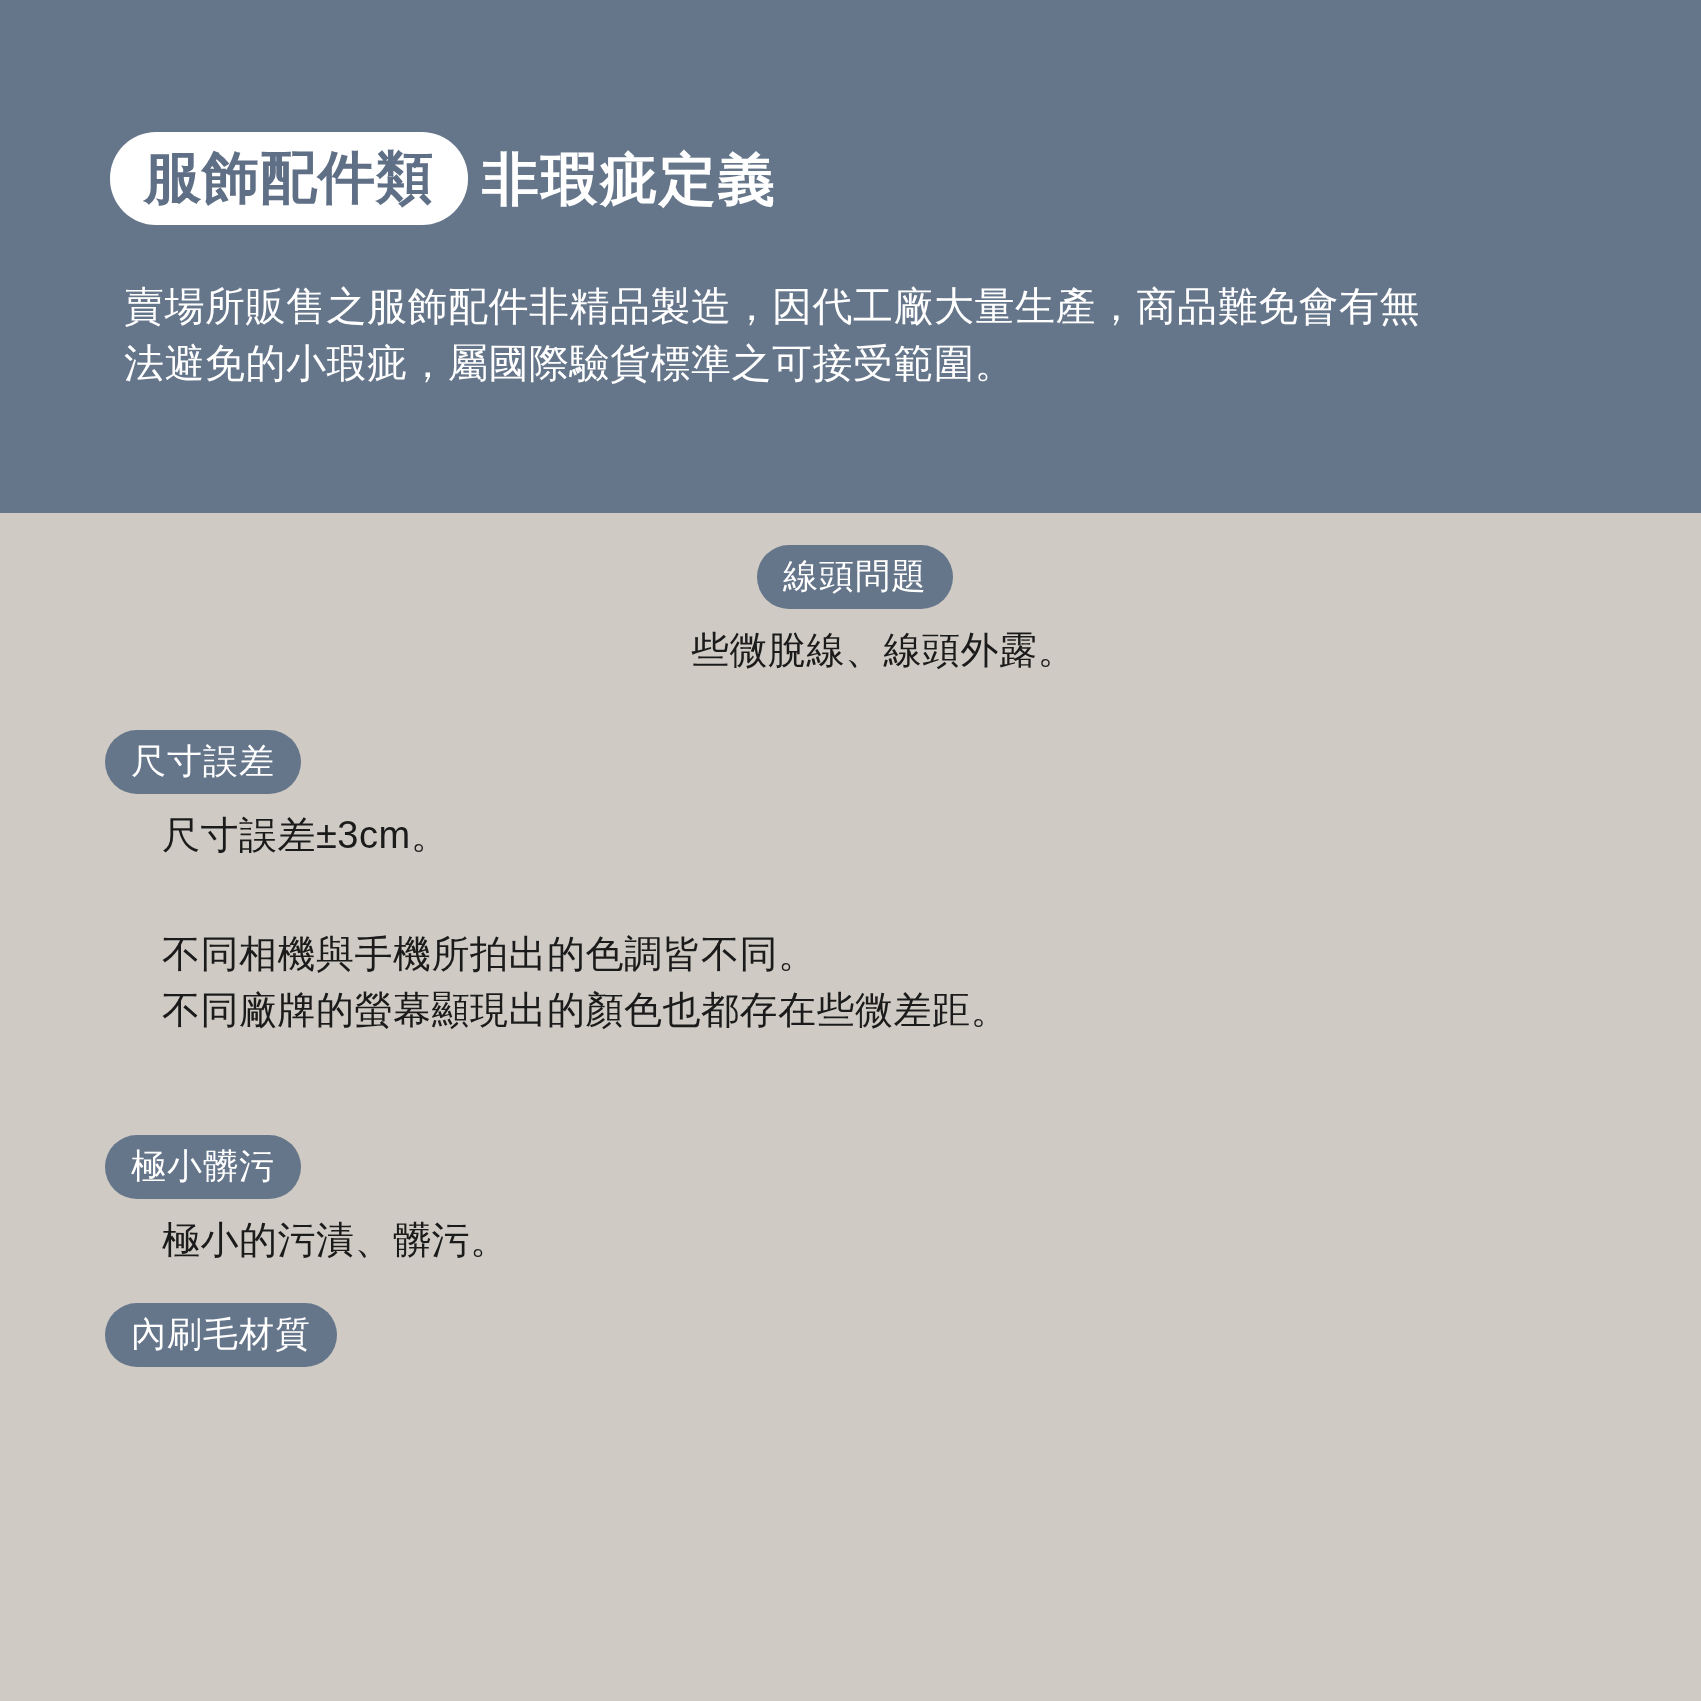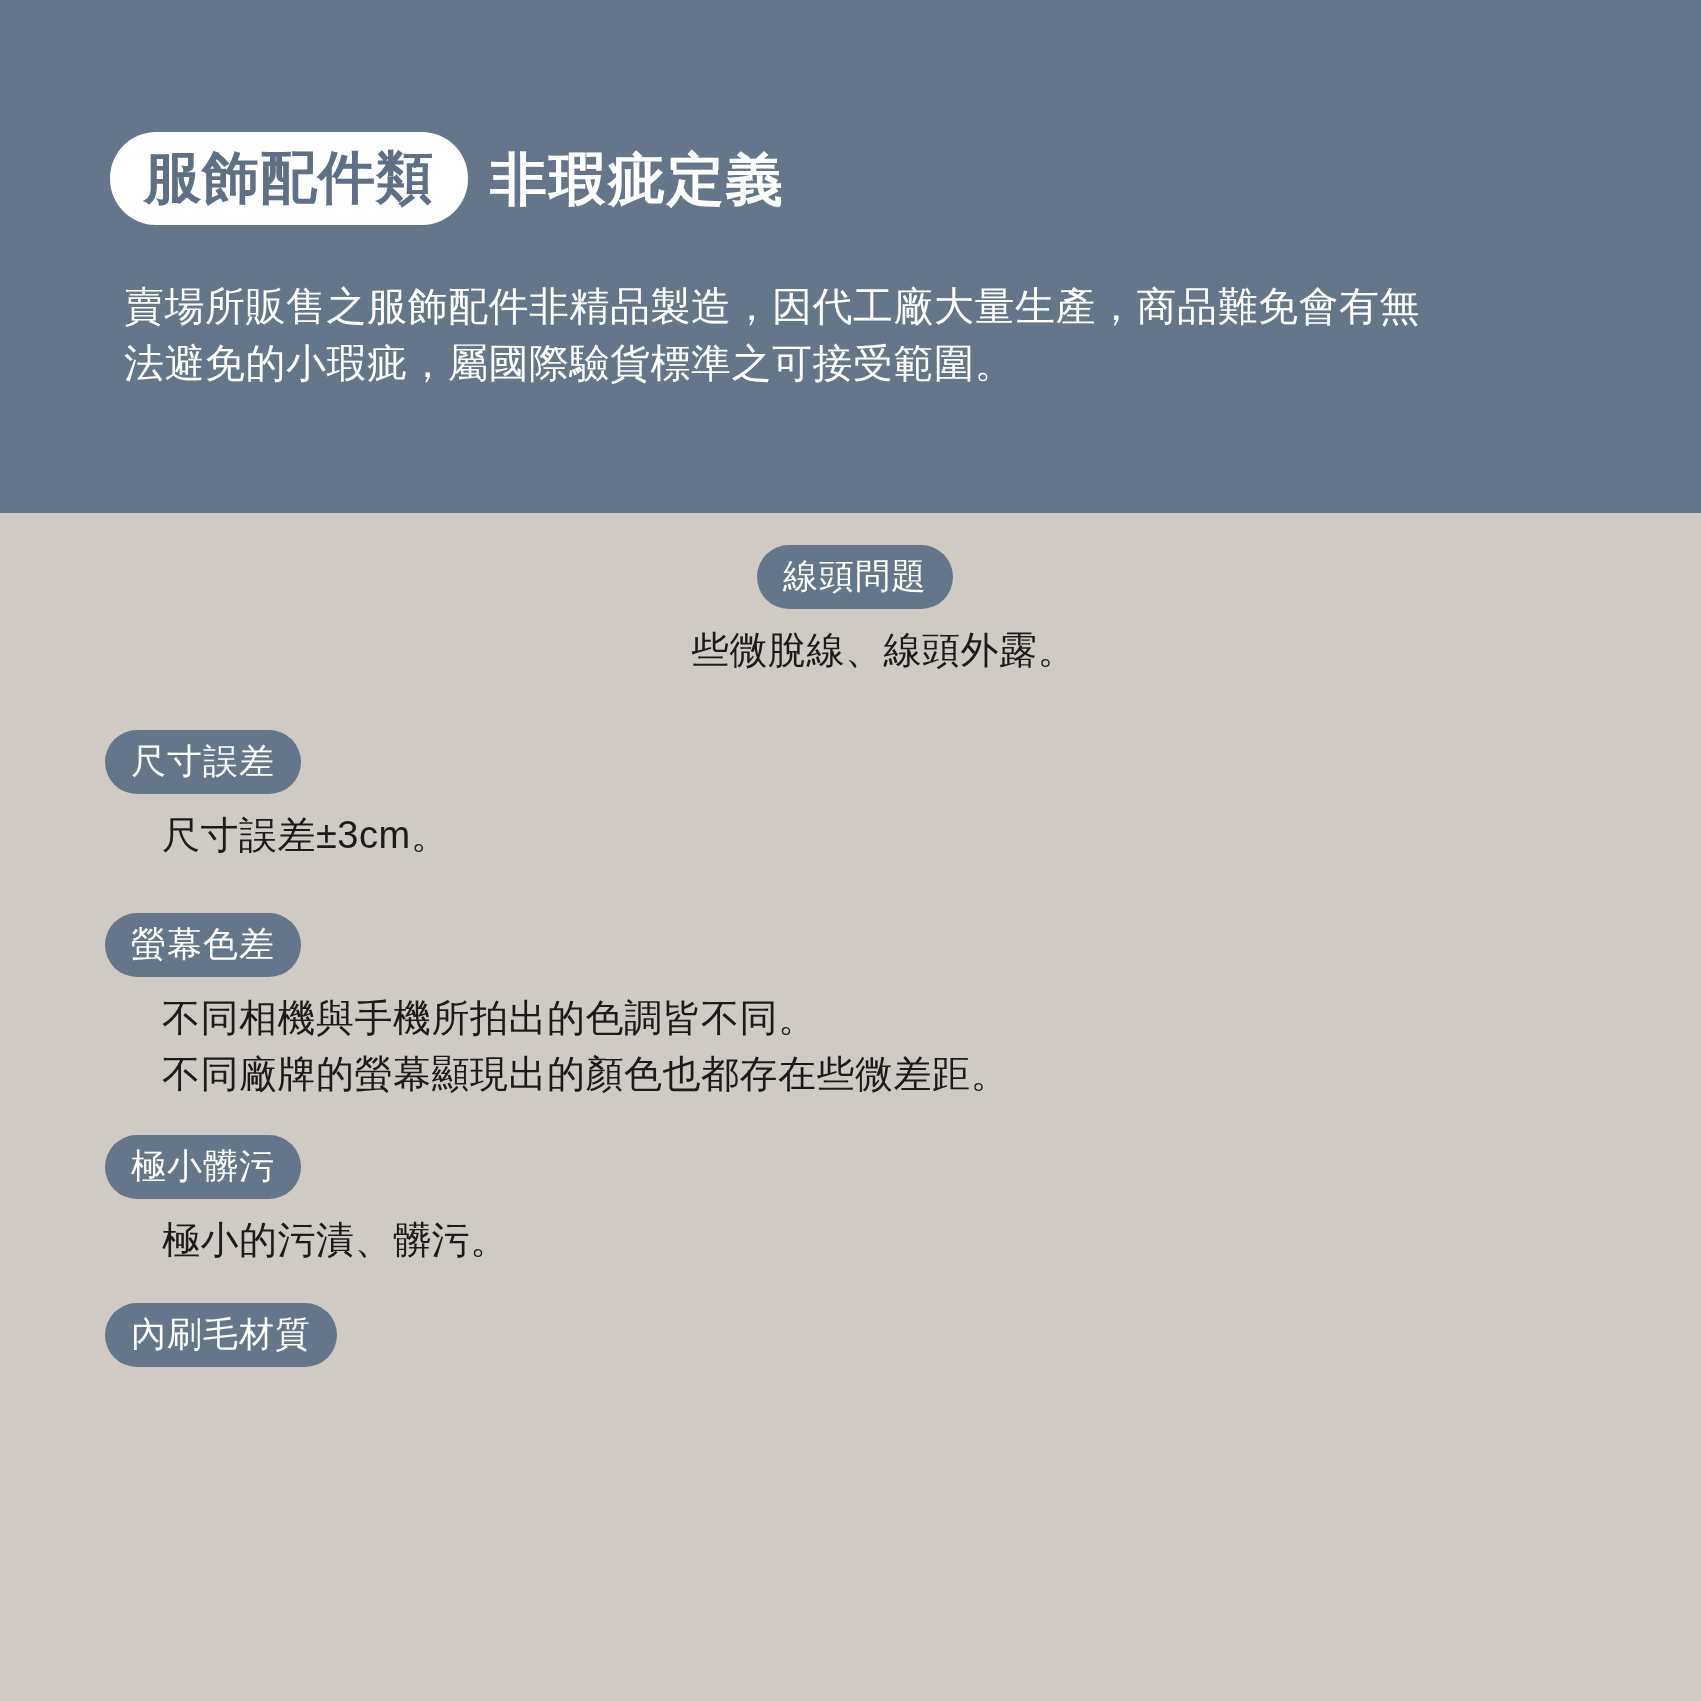--- a/index.html
+++ b/index.html
@@ -30,21 +30,21 @@
     background: #65758a;
     box-sizing: border-box;
     padding: 0;
   }
   .title-row {
     position: absolute;
     left: 110px;
     top: 132px;
     display: flex;
     align-items: center;
-    gap: 22px;
+    gap: 14px;
   }
   .title-pill {
     display: inline-block;
     background: #ffffff;
     color: #5f6f85;
     font-family: "DejaVu Serif", "Liberation Serif", serif;
     font-weight: bold;
     font-size: 57px;
     line-height: 1;
     padding: 16px 34px 20px 34px;
@@ -139,21 +139,20 @@
     </div>
 
     <div class="section" style="top:217px;">
       <span class="tag">尺寸誤差</span>
       <div class="section-body">
         <div>尺寸誤差±3cm。</div>
       </div>
     </div>
 
     <div class="section" style="top:400px;">
-      <span class="tag">螢幕色差</span>
       <div class="section-body">
         <div>不同相機與手機所拍出的色調皆不同。</div>
         <div>不同廠牌的螢幕顯現出的顏色也都存在些微差距。</div>
       </div>
     </div>
 
     <div class="section" style="top:622px;">
       <span class="tag">極小髒污</span>
       <div class="section-body">
         <div>極小的污漬、髒污。</div>

